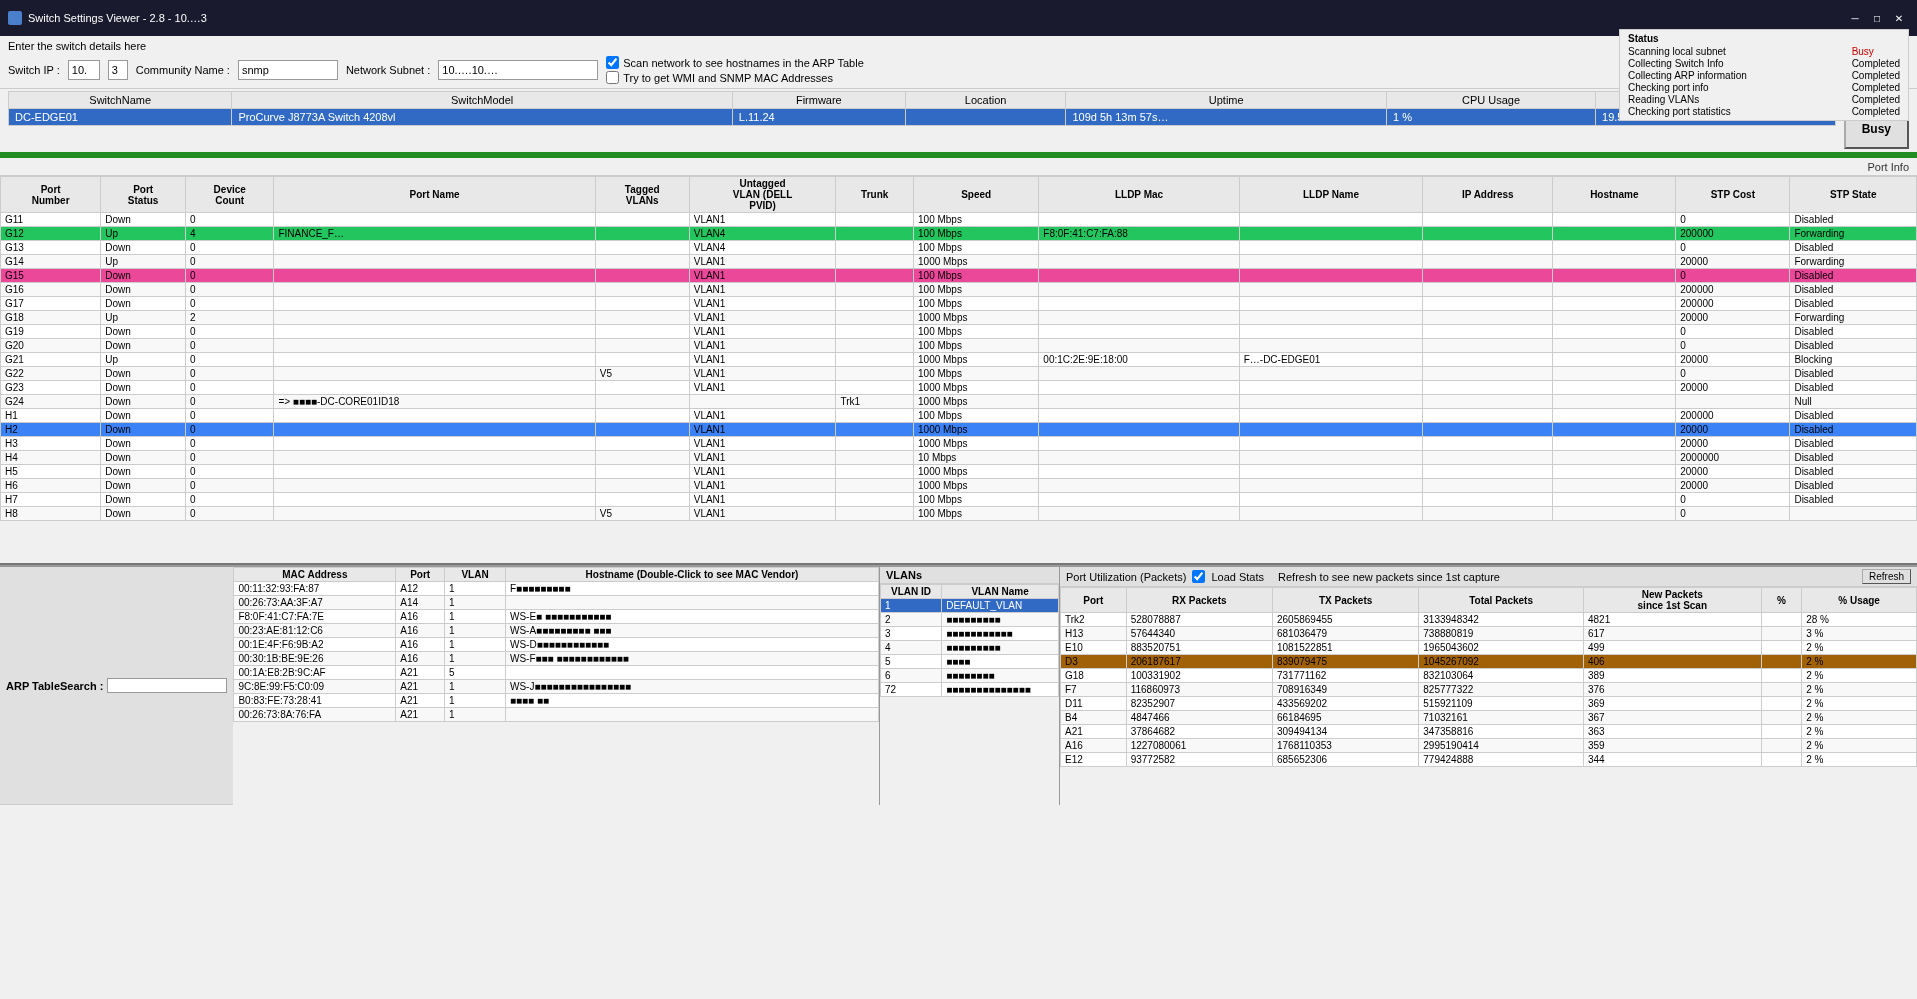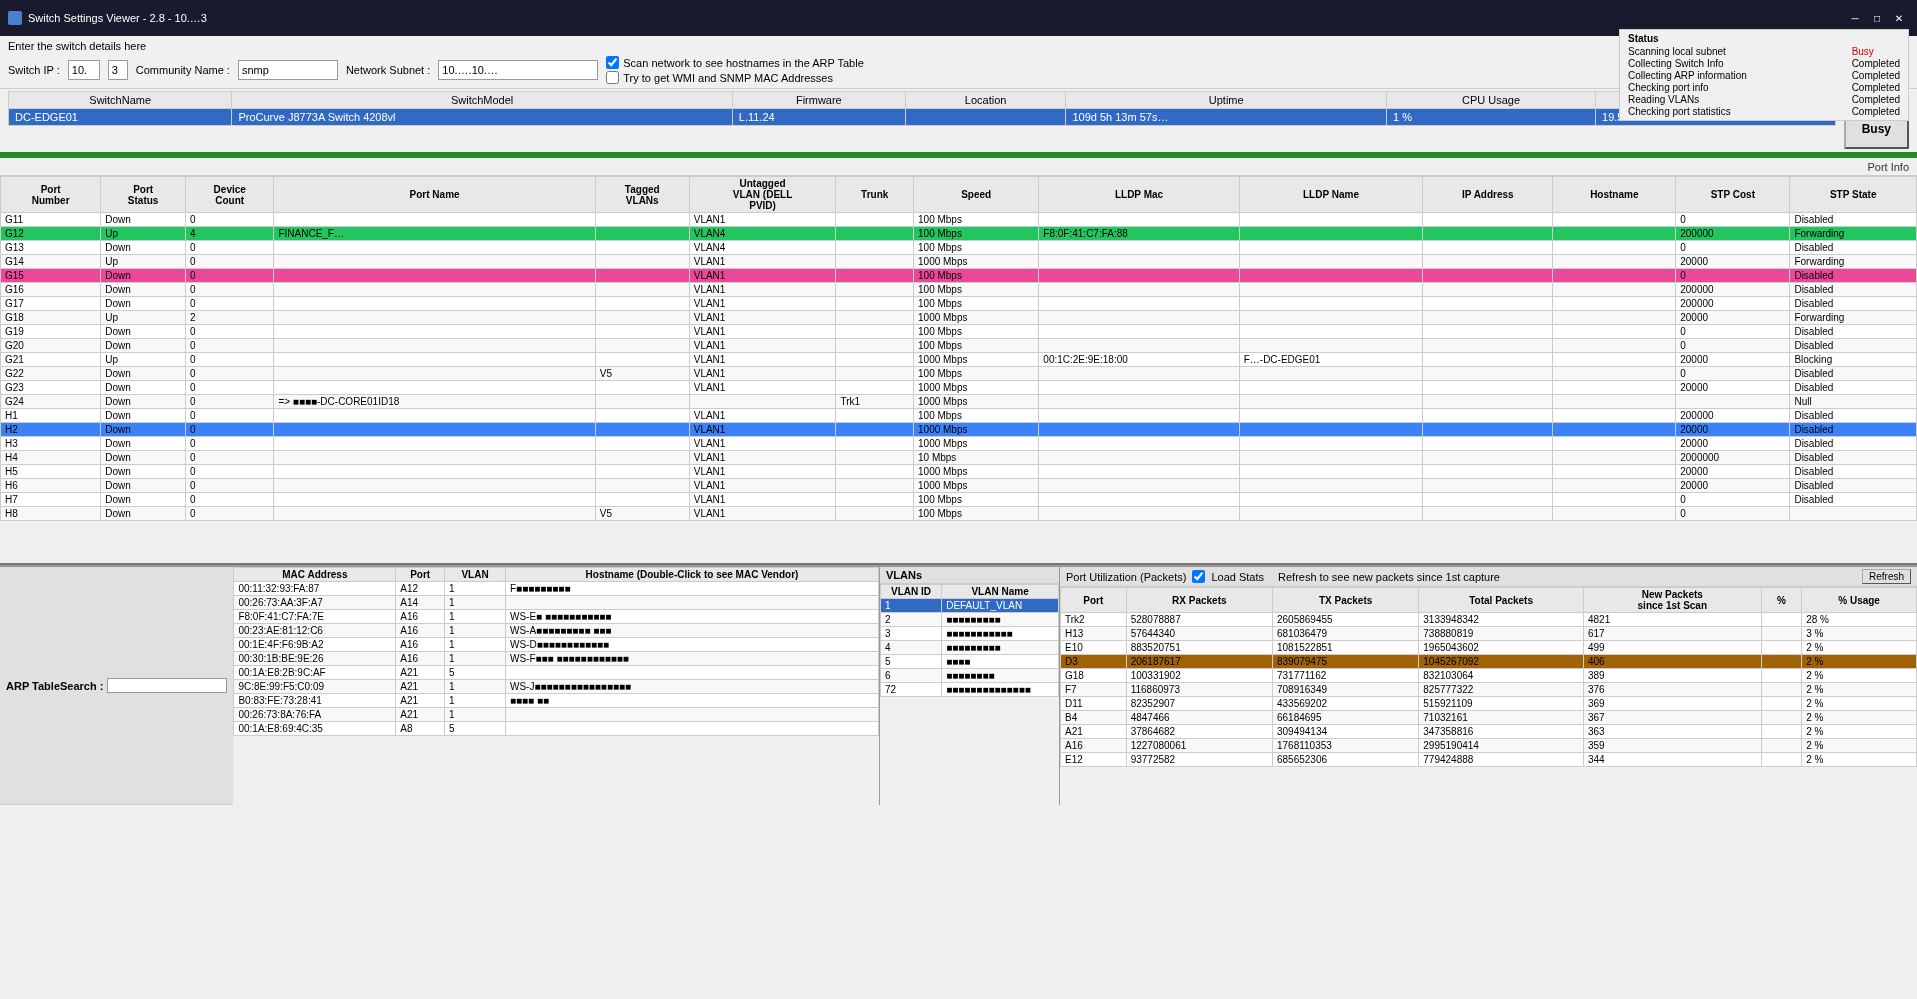--- a/index.html
+++ b/index.html
@@ -611,26 +611,20 @@
     <td>A21</td>
     <td>1</td>
     <td>■■■■ ■■</td>
   </tr>
             <tr style="background: rgb(248, 248, 248);">
     <td>00:26:73:8A:76:FA</td>
     <td>A21</td>
     <td>1</td>
     <td></td>
   </tr>
-            <tr style="background: white;">
-    <td>00:1A:E8:69:4C:35</td>
-    <td>A8</td>
-    <td>5</td>
-    <td></td>
-  </tr>
           </tbody>
       </table>
     </div>
   </div>
 
   <div class="vlan-panel">
     <div class="vlan-header">
       <span>VLANs</span>
     </div>
     <div class="vlan-table-container">

